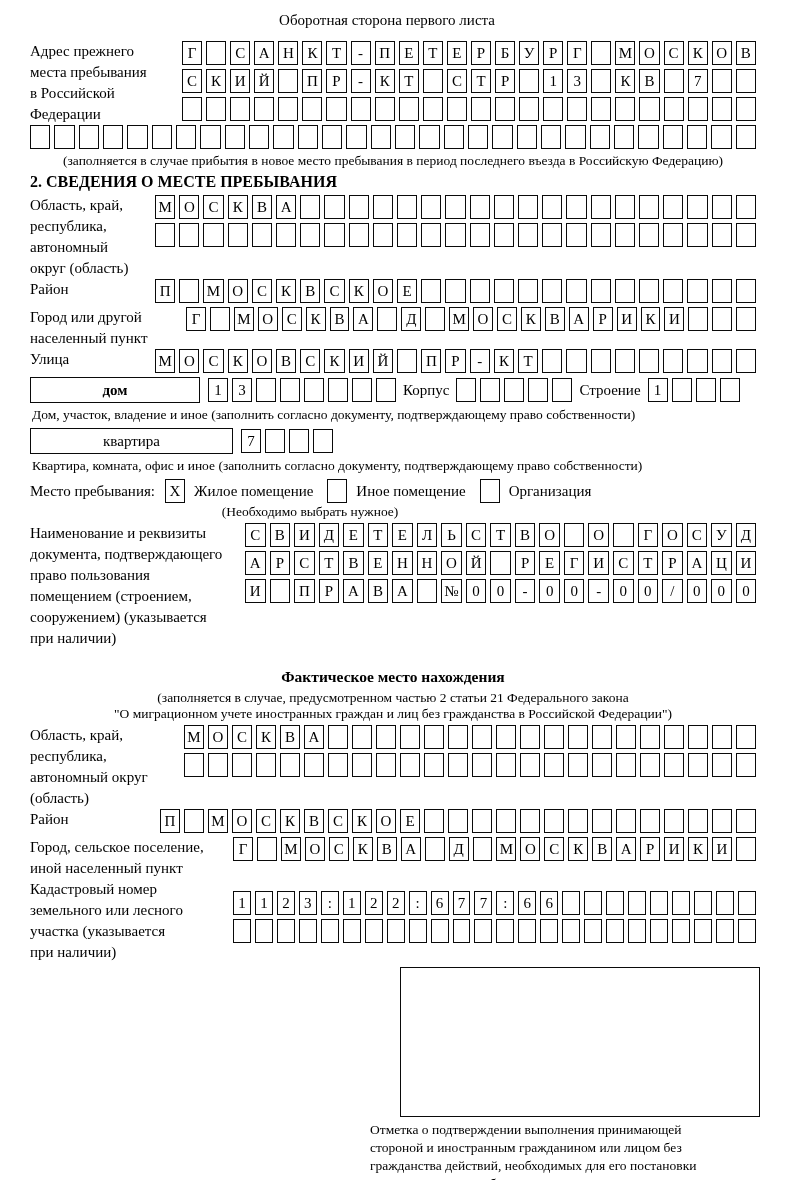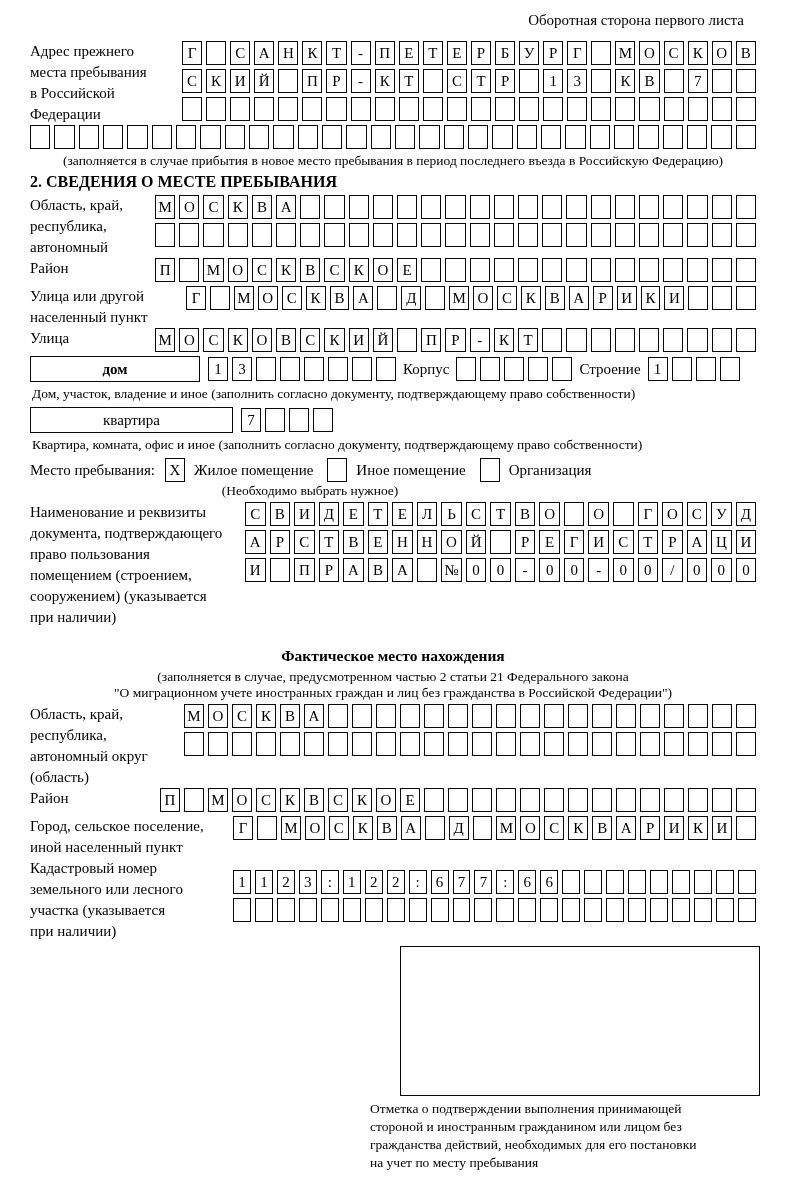--- a/index.html
+++ b/index.html
@@ -1,21 +1,21 @@
 <!DOCTYPE html>
 <html><head>
 <meta charset="utf-8">
 <style>
   html,body{margin:0;padding:0;}
   body{
     width:800px;height:1180px;overflow:hidden;background:#fff;color:#000;
     font-family:"Liberation Serif","DejaVu Serif",serif;
   }
   .page{padding:12px 44px 0 30px;width:726px;}
-  .doc-title{text-align:right;font-size:15px;padding-right:12px;}
+  .doc-title{text-align:center;font-size:15px;padding-right:12px;}
   .flex-block{display:flex;align-items:flex-start;}
   .label{font-size:15px;line-height:21px;flex-shrink:0;}
   .w152{width:152px;}
   .w125{width:125px;}
   .w156{width:156px;}
   .w215{width:215px;line-height:21px;}
   .w154{width:154px;}
   .w130{width:130px;}
   .w203{width:203px;}
   .grid{flex:1;min-width:0;}
@@ -247,20 +247,21 @@
           <div class="cell"></div>
           <div class="cell"></div>
           <div class="cell"></div>
           <div class="cell"></div>
           <div class="cell"></div>
           <div class="cell"></div>
           <div class="cell"></div>
         </div>
     </div>
   </div>
+  <div class="single-label-line">округ (область)</div>
 
   <div class="flex-block">
     <div class="label w125">Район</div>
     <div class="grid">
       <div class="grid-row">
           <div class="cell">П</div>
           <div class="cell"></div>
           <div class="cell">М</div>
           <div class="cell">О</div>
           <div class="cell">С</div>
@@ -283,21 +284,21 @@
           <div class="cell"></div>
           <div class="cell"></div>
           <div class="cell"></div>
           <div class="cell"></div>
         </div>
     </div>
   </div>
 
   <div class="flex-block">
     <div class="label w156">
-        <div>Улица или другой</div>
+        <div>Город или другой</div>
         <div>населенный пункт</div>
       </div>
     <div class="grid">
       <div class="grid-row">
           <div class="cell">Г</div>
           <div class="cell"></div>
           <div class="cell">М</div>
           <div class="cell">О</div>
           <div class="cell">С</div>
           <div class="cell">К</div>

